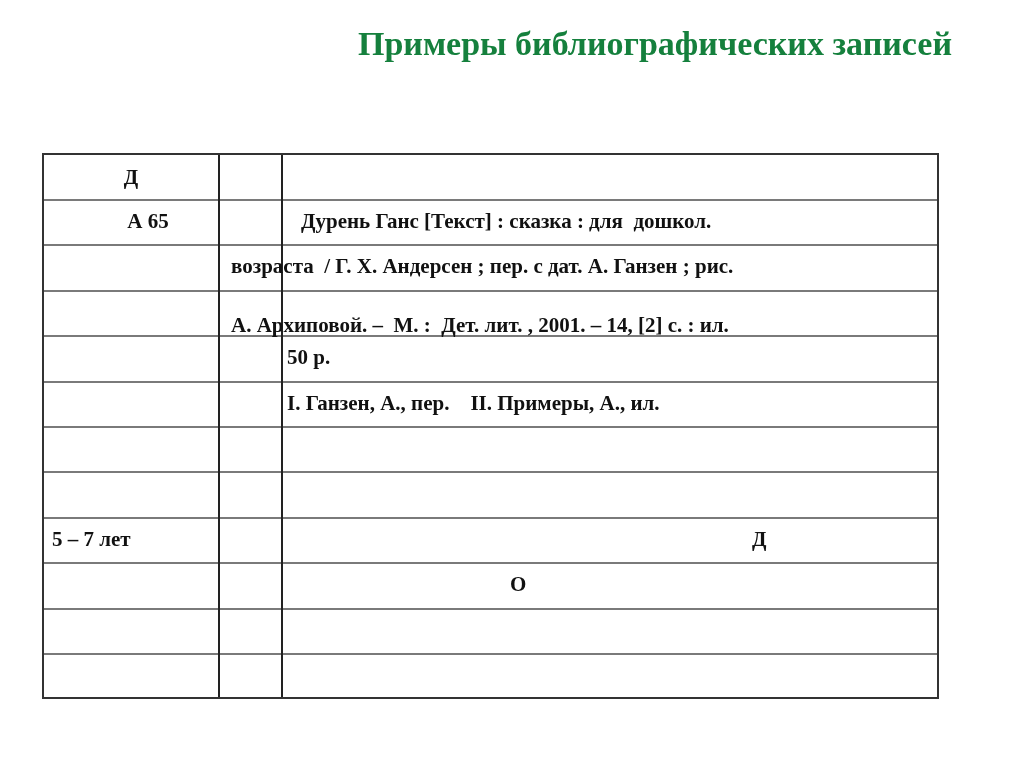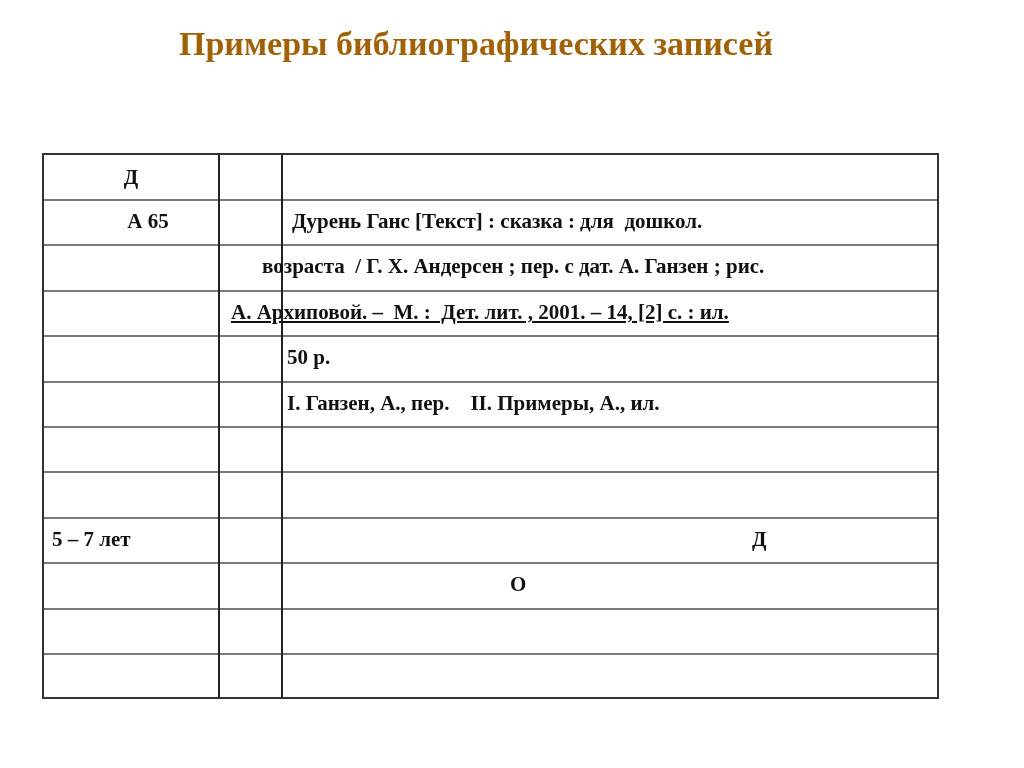--- a/index.html
+++ b/index.html
@@ -1,19 +1,19 @@
 <!DOCTYPE html>
 <html><head>
 <meta charset="utf-8">
 <style>
   html, body { margin:0; padding:0; }
   body { width:1024px; height:768px; background:#ffffff; position:relative; overflow:hidden;
          font-family:"Liberation Serif","DejaVu Serif",serif; }
-  .title { position:absolute; left:0; top:22px; width:952px; text-align:center;
-           color:#a16207; font-weight:bold; font-size:34px; line-height:44px; }
+  .title { position:absolute; left:0; top:22px; width:952px; text-align:right;
+           color:#15803d; font-weight:bold; font-size:34px; line-height:44px; }
   .title div { white-space:pre; }
   .card { position:absolute; left:42px; top:153px; width:897px; height:546px;
           border:2px solid #333; box-sizing:border-box; }
   .hline { position:absolute; left:0; width:100%; height:0; border-top:2px solid #7a7a7a; }
   .vline { position:absolute; top:0; height:100%; width:0; border-left:2px solid #222; }
   .cell { position:absolute; font-weight:bold; font-size:21px; color:#111; white-space:pre; line-height:45px; }
 </style>
 </head>
 <body>
 
@@ -35,20 +35,20 @@
   <div class="hline" style="top:453px"></div>
   <div class="hline" style="top:498px"></div>
 
   <div class="vline" style="left:174px"></div>
   <div class="vline" style="left:237px"></div>
 
   <div class="cell" style="left:0; width:174px; text-align:center; top:0px;">Д</div>
   <div class="cell" style="left:0; width:208px; text-align:center; top:44px;">А 65</div>
   <div class="cell" style="left:8px; top:362px;">5 – 7 лет</div>
 
-  <div class="cell" style="left:248px; top:44px;">Дурень Ганс [Текст] : сказка : для  дошкол.</div>
-  <div class="cell" style="left:187px; top:89px;margin-left:31px;">возраста  / Г. Х. Андерсен ; пер. с дат. А. Ганзен ; рис.</div>
-  <div class="cell" style="left:187px; top:135px;text-decoration:underline;">А. Архиповой. –  М. :  Дет. лит. , 2001. – 14, [2] с. : ил.</div>
+  <div class="cell" style="left:257px; top:44px;">Дурень Ганс [Текст] : сказка : для  дошкол.</div>
+  <div class="cell" style="left:187px; top:89px;">возраста  / Г. Х. Андерсен ; пер. с дат. А. Ганзен ; рис.</div>
+  <div class="cell" style="left:187px; top:148px;">А. Архиповой. –  М. :  Дет. лит. , 2001. – 14, [2] с. : ил.</div>
   <div class="cell" style="left:243px; top:180px;">50 р.</div>
   <div class="cell" style="left:243px; top:226px;">I. Ганзен, А., пер.    II. Примеры, А., ил.</div>
   <div class="cell" style="left:708px; top:362px;">Д</div>
   <div class="cell" style="left:466px; top:407px;">О</div>
 </div>
 
 </body></html>

